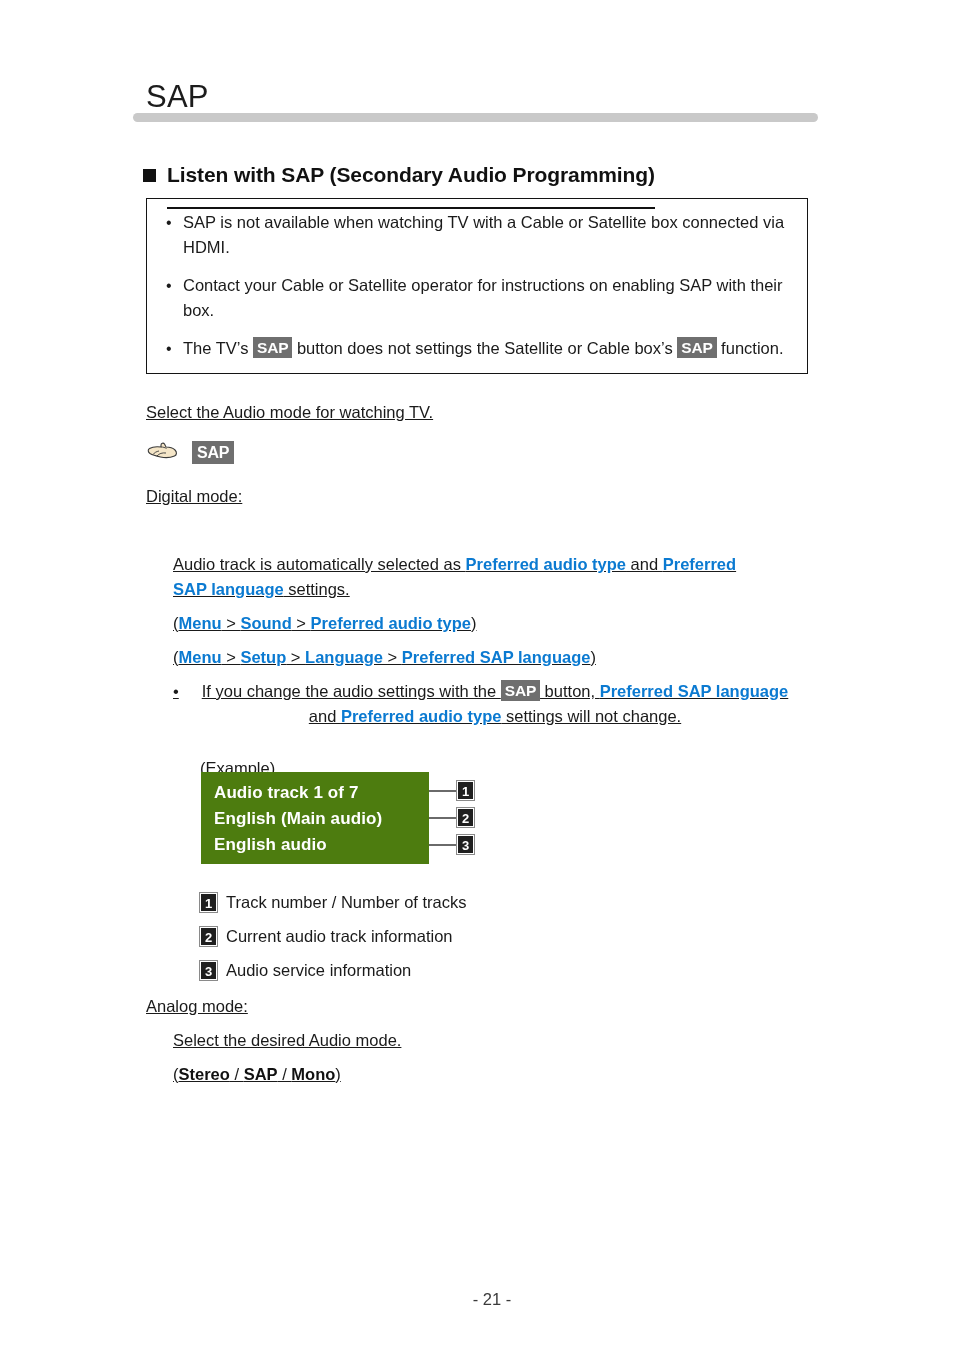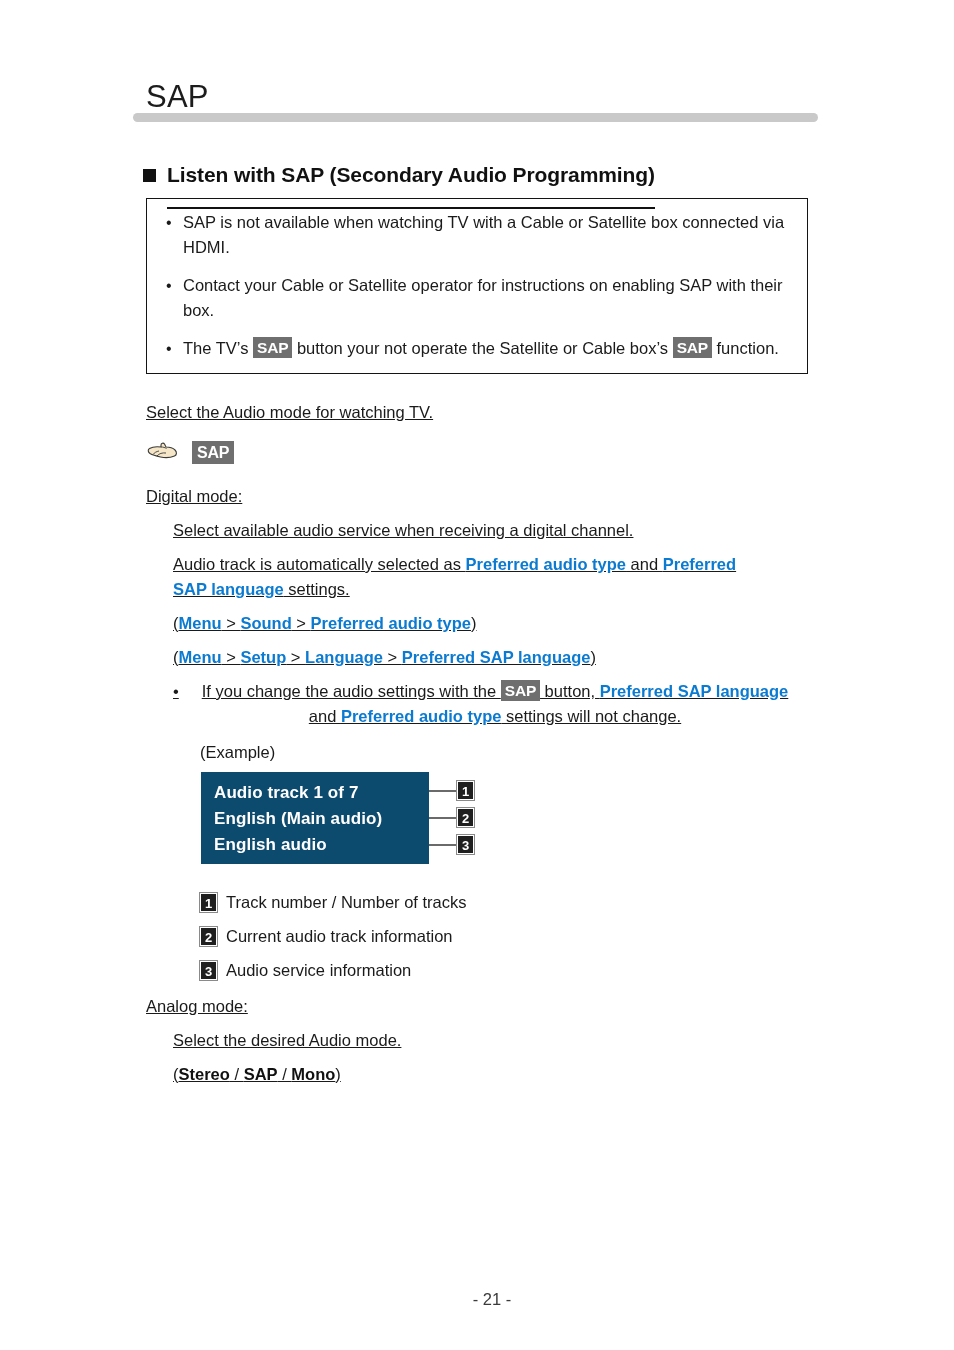--- a/index.html
+++ b/index.html
@@ -121,34 +121,34 @@
     left: 146px; top: 440px;
     display: flex;
     align-items: center;
   }
   .hand-icon { width: 34px; height: 24px; margin-right: 12px; display:block; }
   .keyrow .sap-key { font-size: 16px; padding: 2px 5px; vertical-align: 0; }
 
   
   .example-label {
     position: absolute;
-    left: 200px; top: 740px;
+    left: 200px; top: 756px;
     font-size: 16.5px;
     line-height: 25px;
   }
   .osd-wrap {
     position: absolute;
     left: 201px; top: 772px;
     width: 280px; height: 92px;
   }
   .osd-panel {
     position: absolute;
     left: 0; top: 0;
     width: 228px; height: 92px;
-    background: #0c4a6e;
+    background: #4d7c0f;
     padding: 8px 0 0 13px;
   }
   .osd-line {
     color: #ffffff;
     font-weight: bold;
     font-size: 17px;
     line-height: 26px;
     letter-spacing: 0.1px;
     white-space: nowrap;
   }
@@ -232,40 +232,39 @@
 
     <div class="note-item">
       <div class="note-bullet">•</div>
       <div class="note-text">
         <span>Contact your Cable or Satellite operator for instructions on enabling SAP with their box.</span>
       </div>
     </div>
 
     <div class="note-item">
       <div class="note-bullet">•</div>
-      <div class="note-text"><span>The TV’s </span><span class="sap-key">SAP</span><span> button your not operate the Satellite or Cable box’s </span><span class="sap-key">SAP</span><span> function.</span></div>
+      <div class="note-text"><span>The TV’s </span><span class="sap-key">SAP</span><span> button does not settings the Satellite or Cable box’s </span><span class="sap-key">SAP</span><span> function.</span></div>
     </div>
 
   </div>
 
   <div class="body-line flush" style="top:400px;">Select the Audio mode for watching TV.</div>
 
   <div class="keyrow">
     <svg class="hand-icon" viewBox="0 0 68 46">
       <path d="M8 26 C4 23, 3 18, 7 16 C12 13, 22 12, 30 13 L30 9 C30 5, 35 4, 37 7 L40 13 C46 13, 54 15, 58 19 C62 23, 62 29, 57 31 C50 34, 38 35, 29 33 C20 31, 13 29, 8 26 Z" fill="#f5e6c8" stroke="#3a3a3a" stroke-width="2.2" stroke-linejoin="round"></path>
       <path d="M30 13 C34 13, 38 14, 41 16" fill="none" stroke="#3a3a3a" stroke-width="1.8"></path>
       <path d="M22 31 C26 26, 33 24, 40 25" fill="none" stroke="#3a3a3a" stroke-width="1.8"></path>
       <path d="M14 28 C17 24, 21 22, 26 21" fill="none" stroke="#3a3a3a" stroke-width="1.8"></path>
     </svg>
     <span class="sap-key">SAP</span>
   </div>
 
   <div class="body-line flush" style="top:484px;">Digital mode:</div>
 
-  <div class="body-line indent1" style="top:518px;">Select available audio service when receiving a digital channel.</div>
 
   <div class="body-line indent1" style="top:552px; width:600px;"><span>Audio track is automatically selected as </span><span class="blue">Preferred audio type</span><span> and </span><span class="blue">Preferred SAP language</span><span> settings.</span></div>
 
   <div class="body-line indent1" style="top:611px;"><span>(</span><span class="blue">Menu</span><span class="bk"> &gt; </span><span class="blue">Sound</span><span class="bk"> &gt; </span><span class="blue">Preferred audio type</span><span>)</span></div>
 
   <div class="body-line indent1" style="top:645px;"><span>(</span><span class="blue">Menu</span><span class="bk"> &gt; </span><span class="blue">Setup</span><span class="bk"> &gt; </span><span class="blue">Language</span><span class="bk"> &gt; </span><span class="blue">Preferred SAP language</span><span>)</span></div>
 
   <div class="body-line" style="left:173px; top:679px; width:625px; display:flex;">
     <span style="flex:0 0 auto; width:19px;">•</span>
     <span style="flex:1 1 auto;text-align:center;"><span>If you change the audio settings with the </span><span class="sap-key">SAP</span><span> button, </span><span class="blue">Preferred SAP language</span><span> and </span><span class="blue">Preferred audio type</span><span> settings will not change.</span></span>

